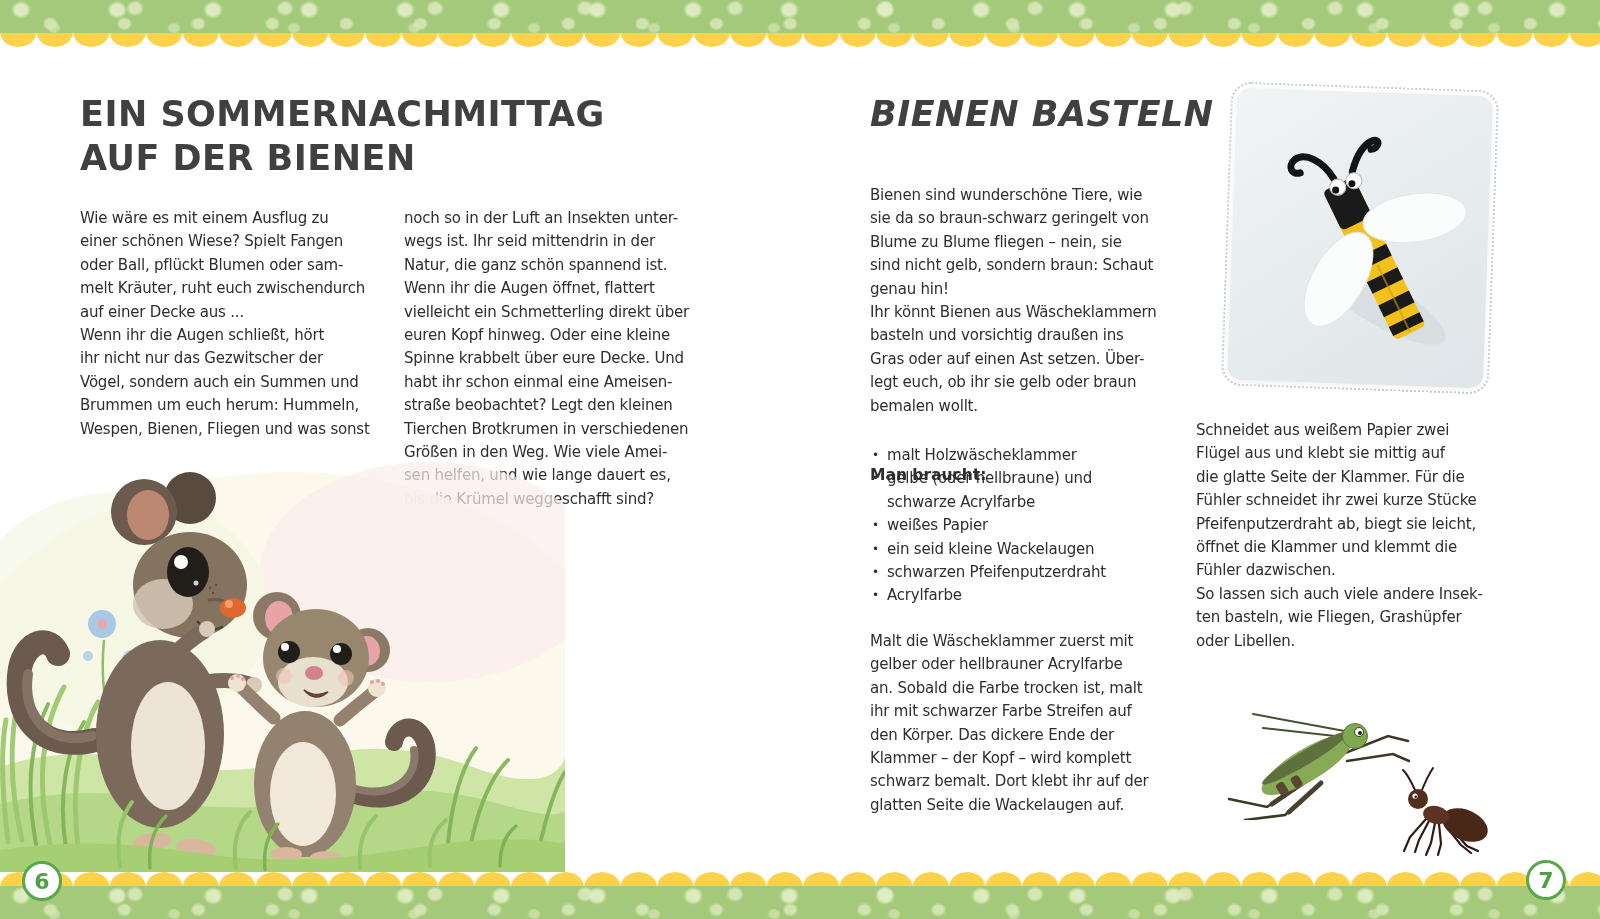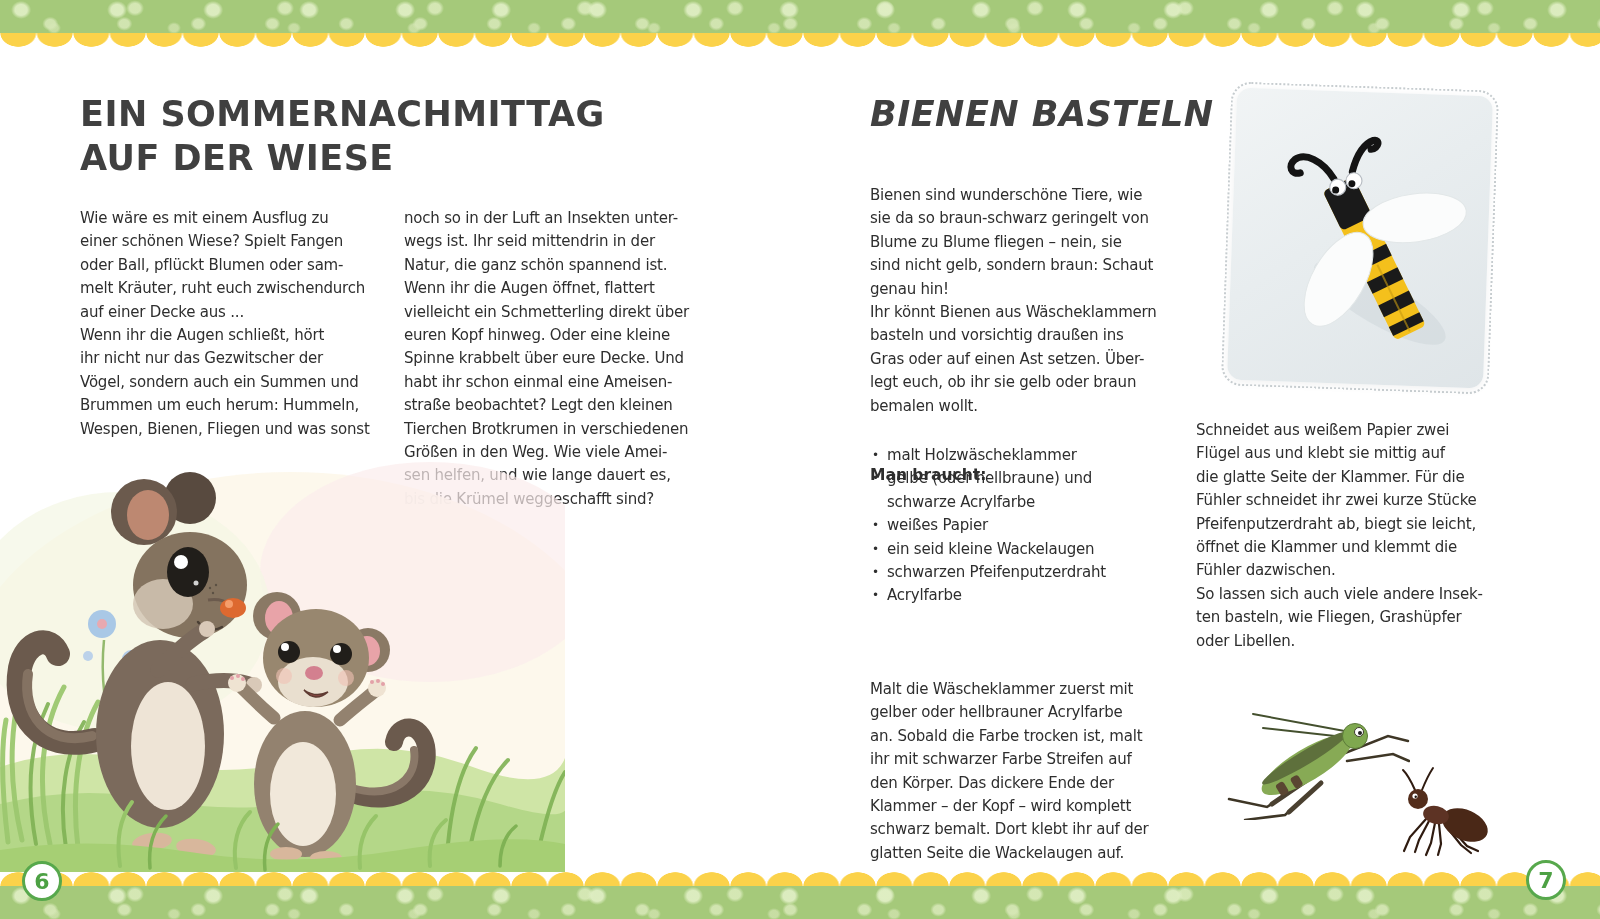--- a/index.html
+++ b/index.html
@@ -82,21 +82,21 @@
 
 <div class="spread">
 
   <div class="band top"></div>
   <div class="scallop top"></div>
   <div class="scallop bottom"></div>
   <div class="band bottom"></div>
 
   <h1 class="page-title" style="left:80px; top:92px;">
     <span>EIN SOMMERNACHMITTAG</span>
-    <span>AUF DER WIESE</span>
+    <span>AUF DER BIENEN</span>
   </h1>
 
   <div class="bodytext" style="left:80px; top:207px;">Wie wäre es mit einem Ausflug zu
 einer schönen Wiese? Spielt Fangen
 oder Ball, pflückt Blumen oder sam-
 melt Kräuter, ruht euch zwischendurch
 auf einer Decke aus ...
 Wenn ihr die Augen schließt, hört
 ihr nicht nur das Gezwitscher der
 Vögel, sondern auch ein Summen und
@@ -284,21 +284,21 @@
     <li>
       <span class="bullet">•</span>
       <span class="mtext">schwarzen Pfeifenputzerdraht</span>
       </li>
     <li>
       <span class="bullet">•</span>
       <span class="mtext">Acrylfarbe</span>
       </li>
   </ul>
 
-  <div class="bodytext" style="left:870px; top:630px;margin-top:48px;">Malt die Wäscheklammer zuerst mit
+  <div class="bodytext" style="left:870px; top:630px;">Malt die Wäscheklammer zuerst mit
 gelber oder hellbrauner Acrylfarbe
 an. Sobald die Farbe trocken ist, malt
 ihr mit schwarzer Farbe Streifen auf
 den Körper. Das dickere Ende der
 Klammer – der Kopf – wird komplett
 schwarz bemalt. Dort klebt ihr auf der
 glatten Seite die Wackelaugen auf.</div>
 
   <div class="bodytext" style="left:1196px; top:419px;">Schneidet aus weißem Papier zwei
 Flügel aus und klebt sie mittig auf

